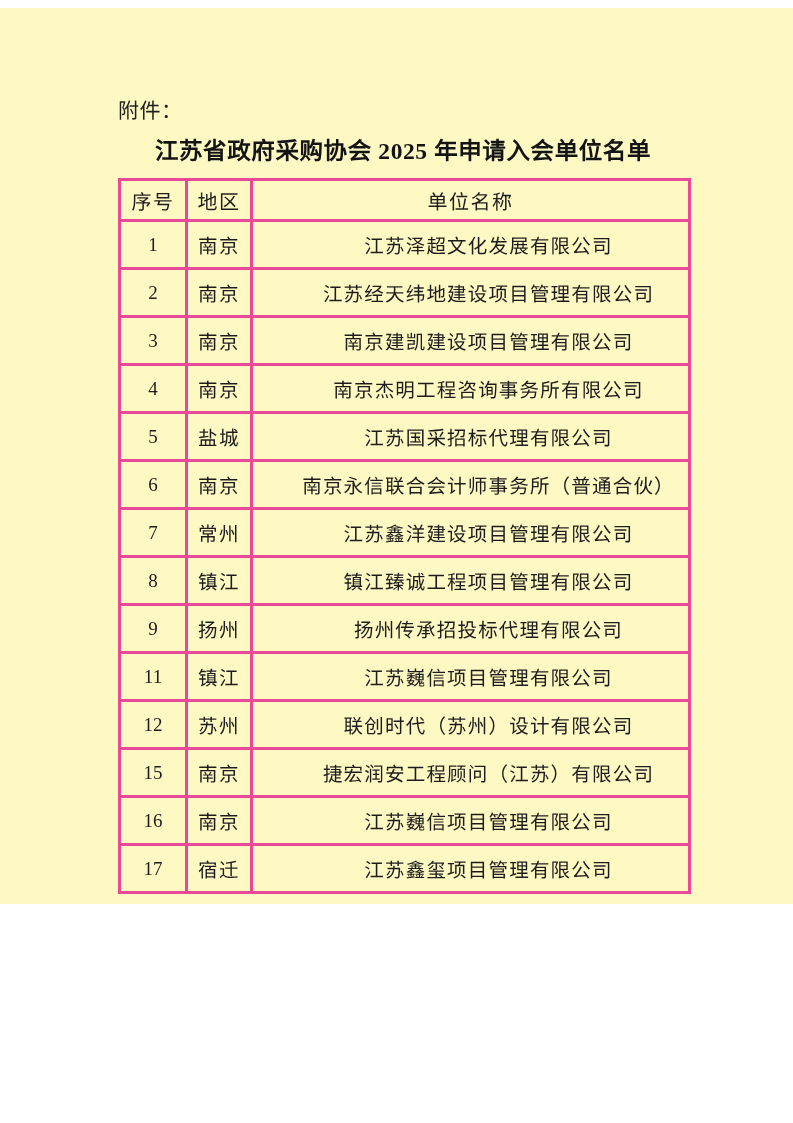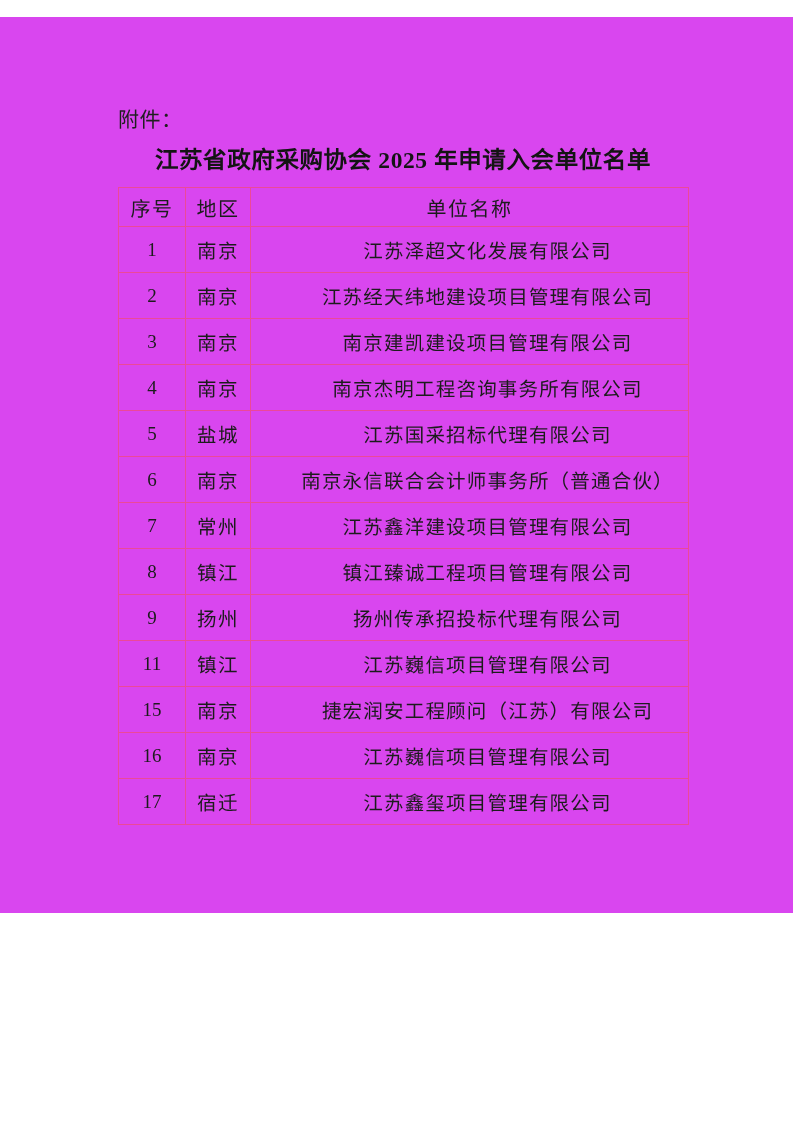--- a/index.html
+++ b/index.html
@@ -6,22 +6,22 @@
   html, body {
     margin: 0;
     padding: 0;
     background: #ffffff;
   }
 
   .page {
     position: relative;
     width: 793px;
     height: 896px;
-    background: #d946ef;
-    margin: 17px auto;
+    background: #fef9c3;
+    margin: 8px auto;
     overflow: hidden;
     font-family: "Liberation Serif", "DejaVu Serif", serif;
     color: #1c1c1c;
     box-sizing: border-box;
   }
 
   
   .attachment-label {
     position: absolute;
     left: 118px;
@@ -62,21 +62,21 @@
     table-layout: fixed;
     font-size: 19.5px;
   }
 
   table.listing col.c-seq   { width: 67px; }
   table.listing col.c-area  { width: 65px; }
   table.listing col.c-name  { width: 438px; }
 
   table.listing th,
   table.listing td {
-    border: 1px solid #ec4899;
+    border: 3px solid #ec4899;
     text-align: center;
     vertical-align: middle;
     padding: 0;
     color: #1c1c1c;
     letter-spacing: 0.5px;
     font-weight: normal;
   }
 
   table.listing thead th {
     height: 38px;
@@ -184,20 +184,25 @@
             <td class="seq">9</td>
             <td class="area">扬州</td>
             <td class="name">扬州传承招投标代理有限公司</td>
           </tr>
           <tr>
             <td class="seq">11</td>
             <td class="area">镇江</td>
             <td class="name">江苏巍信项目管理有限公司</td>
           </tr>
           <tr>
+            <td class="seq">12</td>
+            <td class="area">苏州</td>
+            <td class="name">联创时代（苏州）设计有限公司</td>
+          </tr>
+          <tr>
             <td class="seq">15</td>
             <td class="area">南京</td>
             <td class="name">捷宏润安工程顾问（江苏）有限公司</td>
           </tr>
           <tr>
             <td class="seq">16</td>
             <td class="area">南京</td>
             <td class="name">江苏巍信项目管理有限公司</td>
           </tr>
           <tr>

